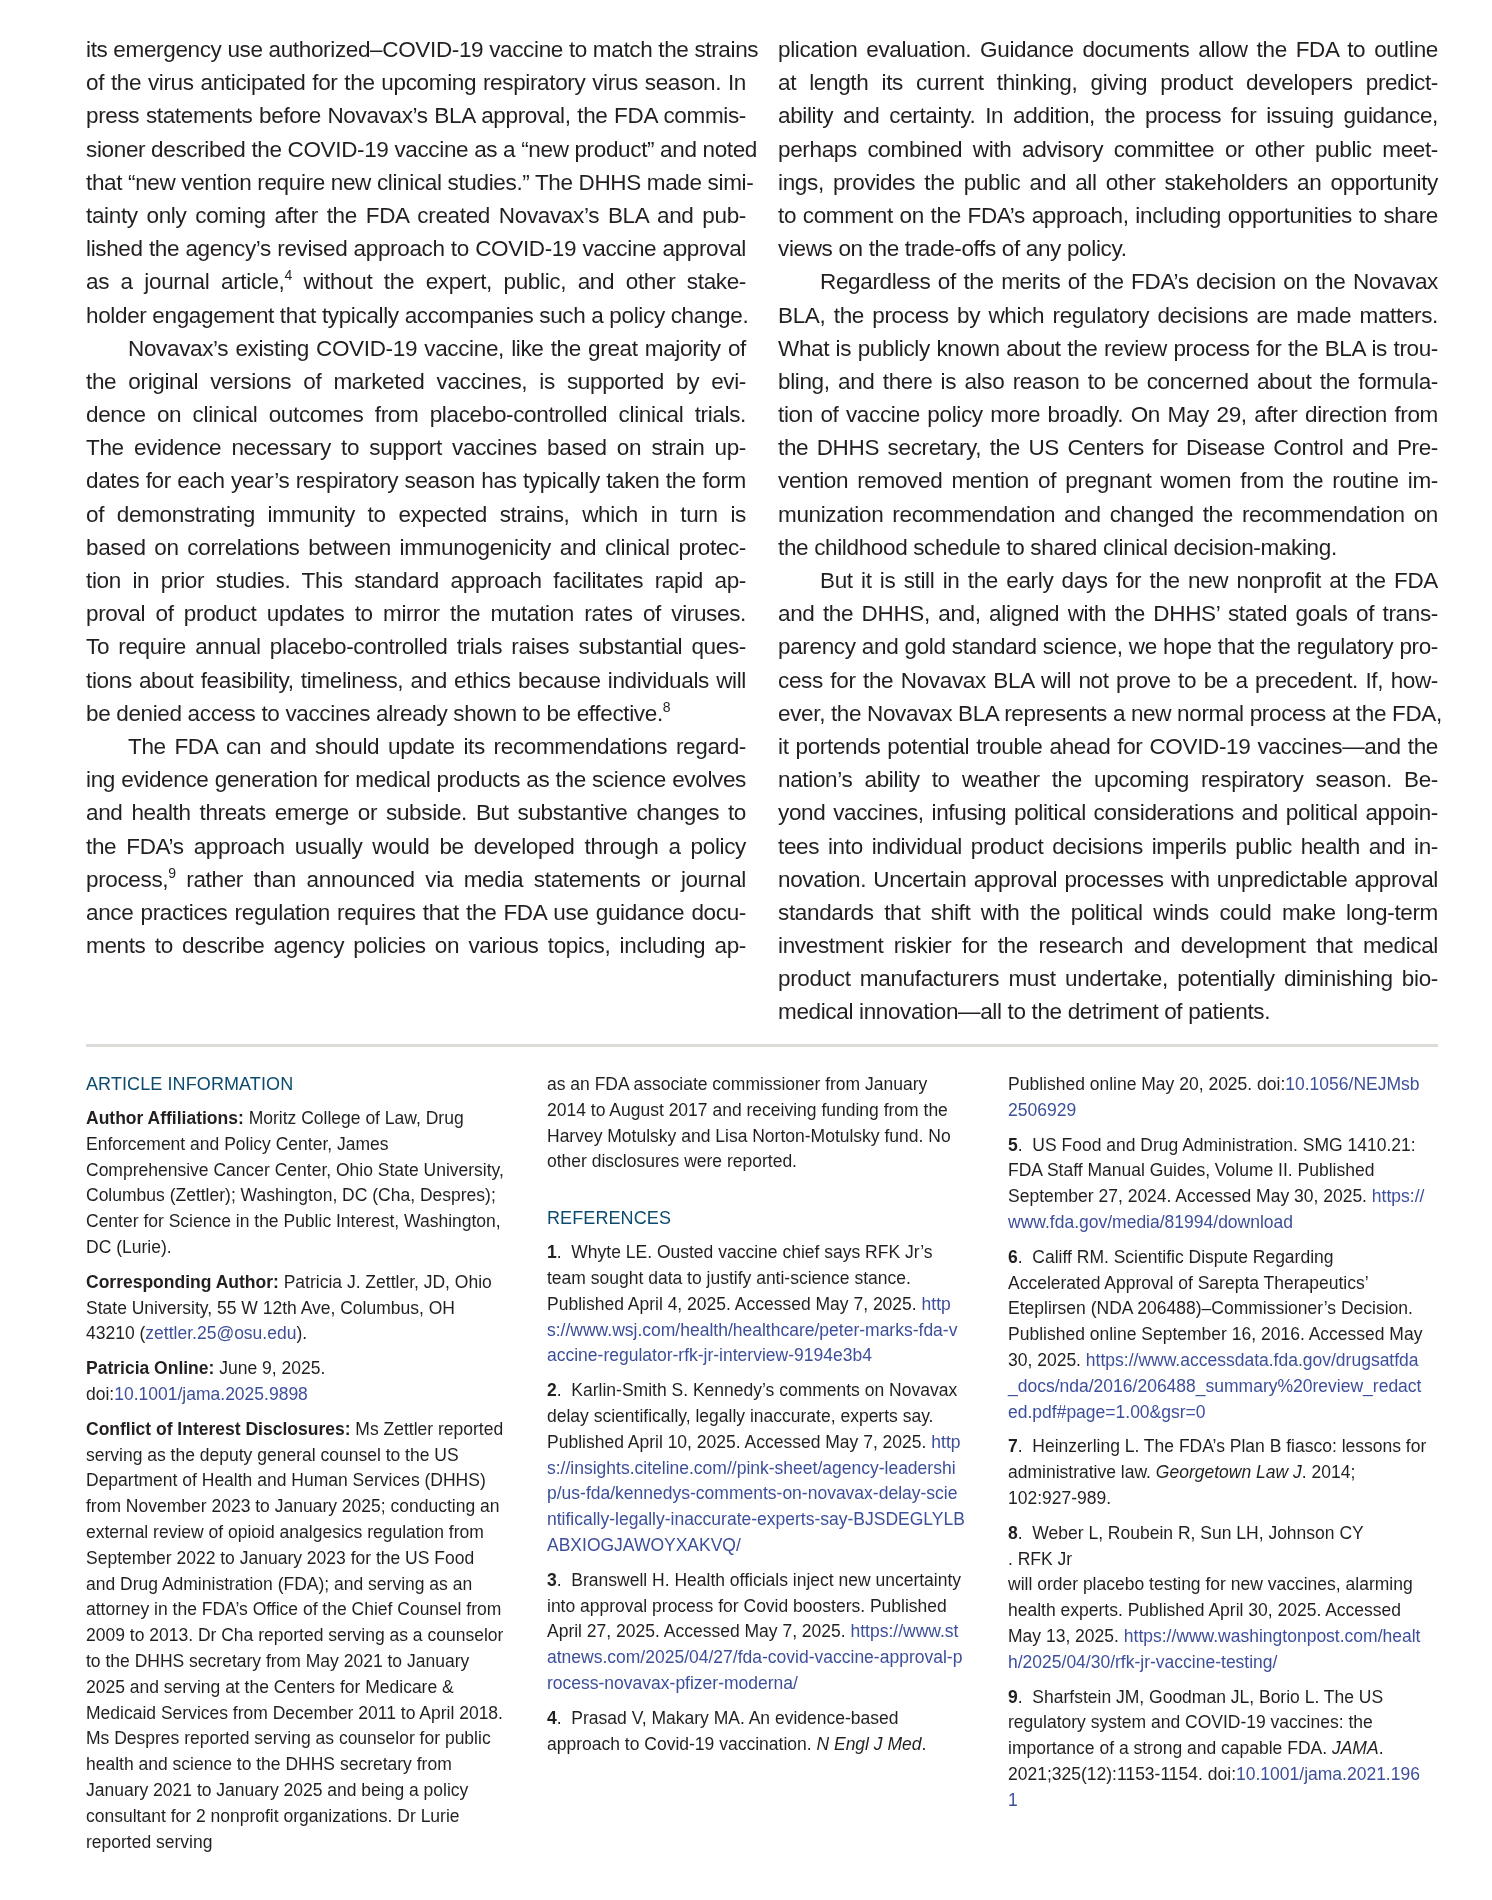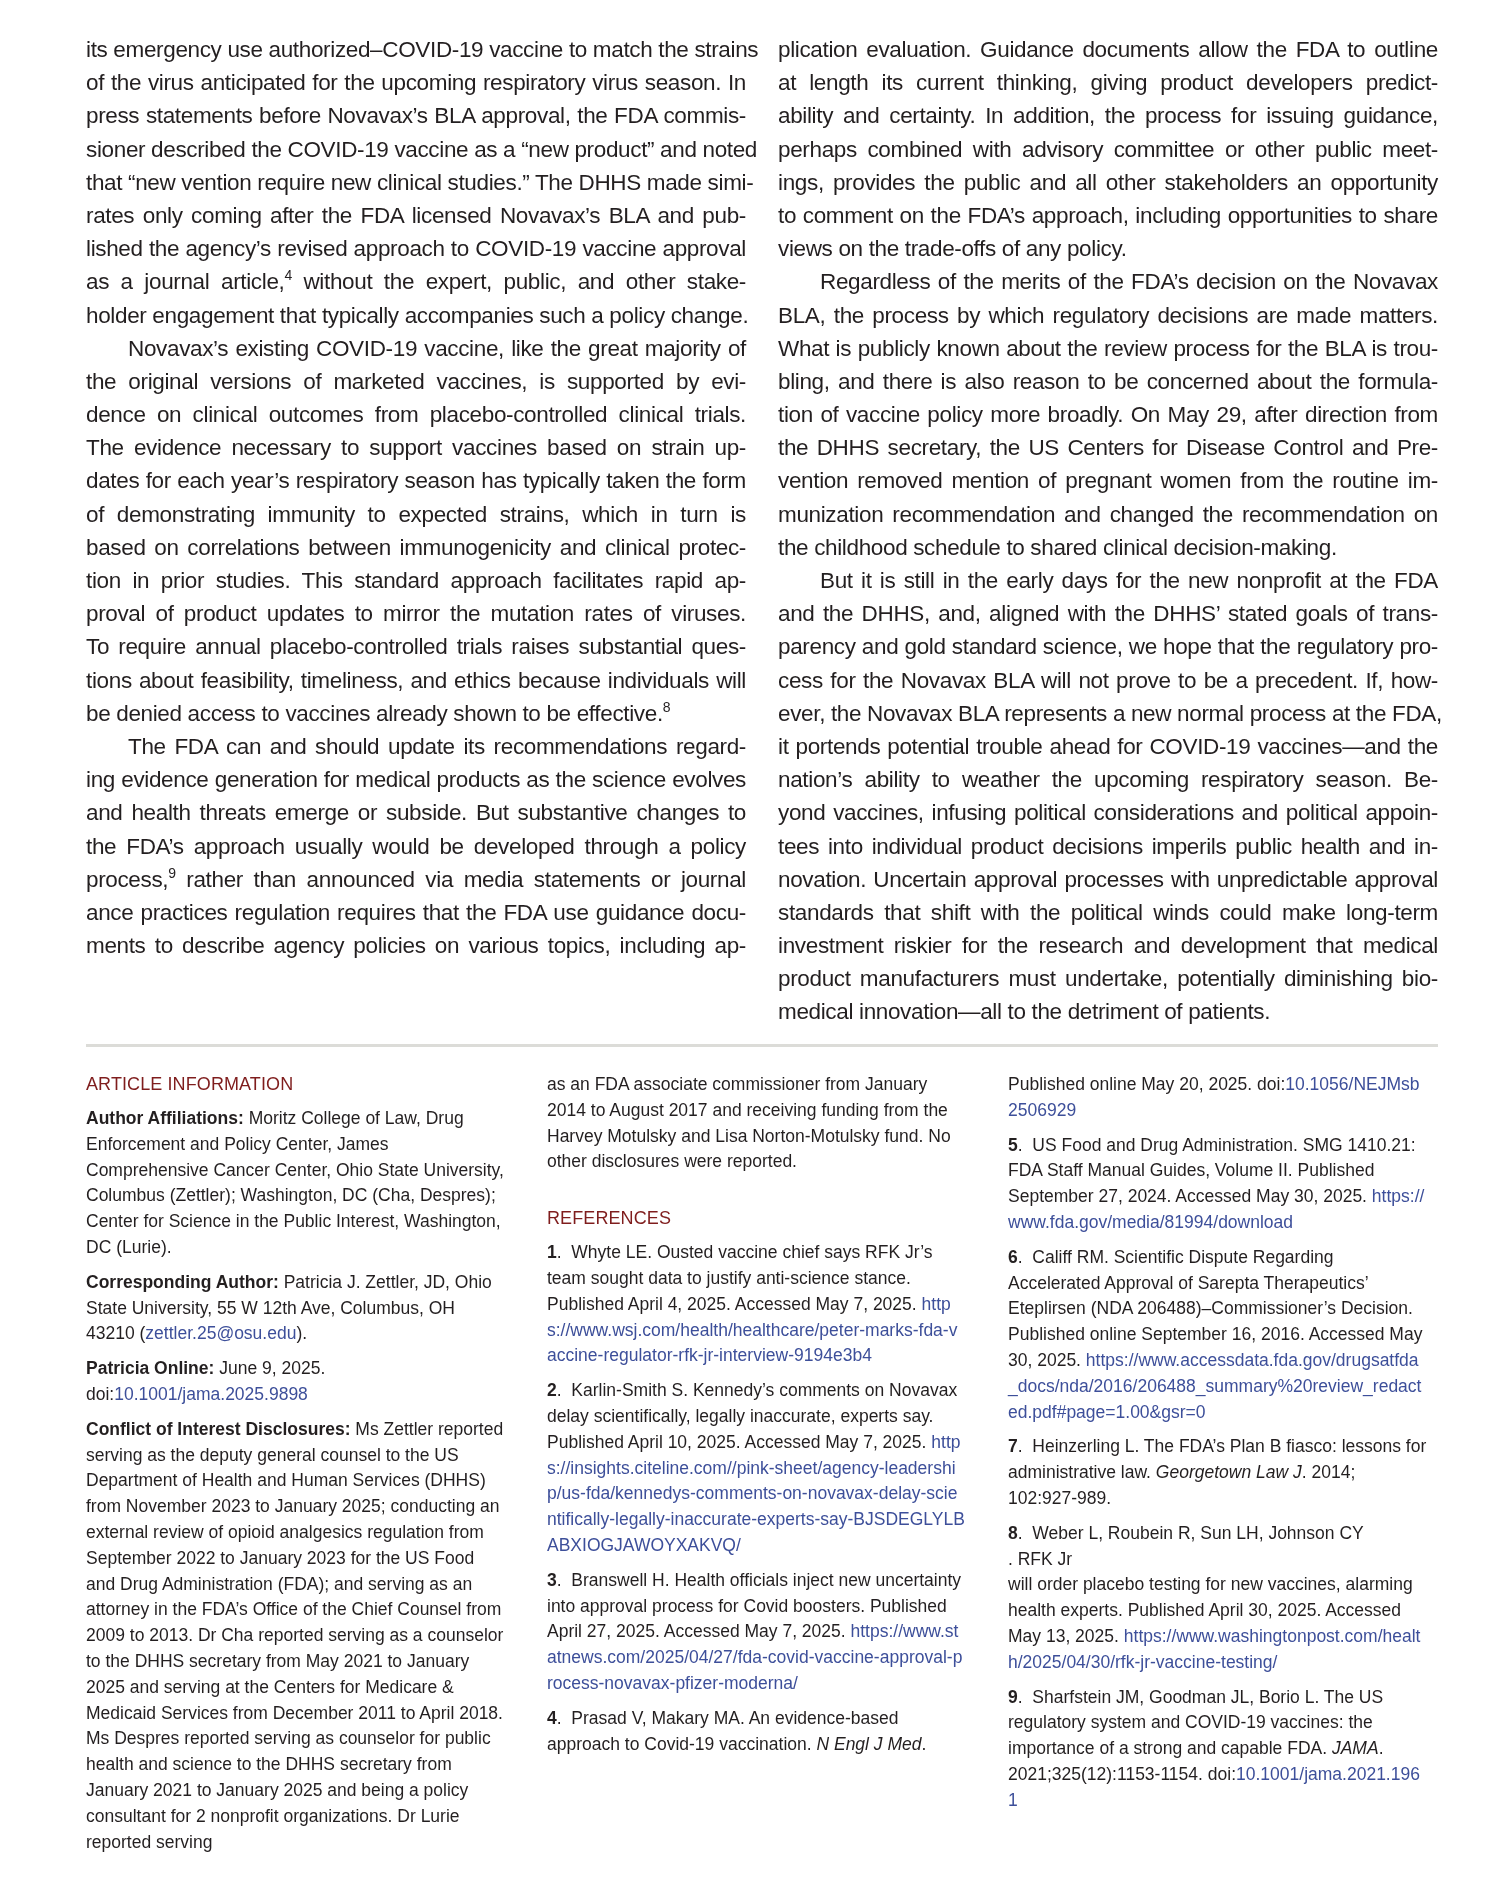--- a/index.html
+++ b/index.html
@@ -11,39 +11,39 @@
   .line { font-size: 22.5px; line-height: 33.2px; height: 33.2px; white-space: nowrap;
           text-align: justify; text-align-last: justify; letter-spacing: -0.35px; }
   .line.last { text-align-last: left; }
   .line.indent { text-indent: 42px; }
   sup { font-size: 14px; line-height: 0; vertical-align: 9px; }
   .divider { position: absolute; left: 86px; top: 1044px; width: 1352px; height: 3px; background: #dcdcd8; }
   .info-col { position: absolute; top: 1072px; width: 420px; font-size: 17.5px; line-height: 25.8px; }
   .info-c1 { left: 86px; }
   .info-c2 { left: 547px; }
   .info-c3 { left: 1008px; }
-  .section-head { color: #7f1d1d; font-size: 18px; line-height: 24px; margin-bottom: 10px; letter-spacing: 0.1px; }
+  .section-head { color: #0c4a6e; font-size: 18px; line-height: 24px; margin-bottom: 10px; letter-spacing: 0.1px; }
   .para { margin-bottom: 9px; }
   .bold { font-weight: bold; }
   a, .link { color: #3d4f9a; text-decoration: none; }
   .ref { margin-bottom: 9px; }
   .refnum { font-weight: bold; }
   .gap { height: 22px; }
   em { font-style: italic; }
 </style>
 </head>
 <body>
 
 <div class="col col-left" id="col-left">
     <div class="line"><span>its emergency use authorized–COVID-19 vaccine to match the strains</span></div>
     <div class="line"><span>of the virus anticipated for the upcoming respiratory virus season. In</span></div>
     <div class="line"><span>press statements before Novavax’s BLA approval, the FDA commis-</span></div>
     <div class="line"><span>sioner described the COVID-19 vaccine as a “new product” and noted</span></div>
     <div class="line"><span>that “new vention require new clinical studies.” The DHHS made simi-</span></div>
-    <div class="line"><span>rates only coming after the FDA licensed Novavax’s BLA and pub-</span></div>
+    <div class="line"><span>tainty only coming after the FDA created Novavax’s BLA and pub-</span></div>
     <div class="line"><span>lished the agency’s revised approach to COVID-19 vaccine approval</span></div>
     <div class="line"><span>as a journal article,</span><sup>4</sup><span> without the expert, public, and other stake-</span></div>
     <div class="line last"><span>holder engagement that typically accompanies such a policy change.</span></div>
     <div class="line indent"><span>Novavax’s existing COVID-19 vaccine, like the great majority of</span></div>
     <div class="line"><span>the original versions of marketed vaccines, is supported by evi-</span></div>
     <div class="line"><span>dence on clinical outcomes from placebo-controlled clinical trials.</span></div>
     <div class="line"><span>The evidence necessary to support vaccines based on strain up-</span></div>
     <div class="line"><span>dates for each year’s respiratory season has typically taken the form</span></div>
     <div class="line"><span>of demonstrating immunity to expected strains, which in turn is</span></div>
     <div class="line"><span>based on correlations between immunogenicity and clinical protec-</span></div>

